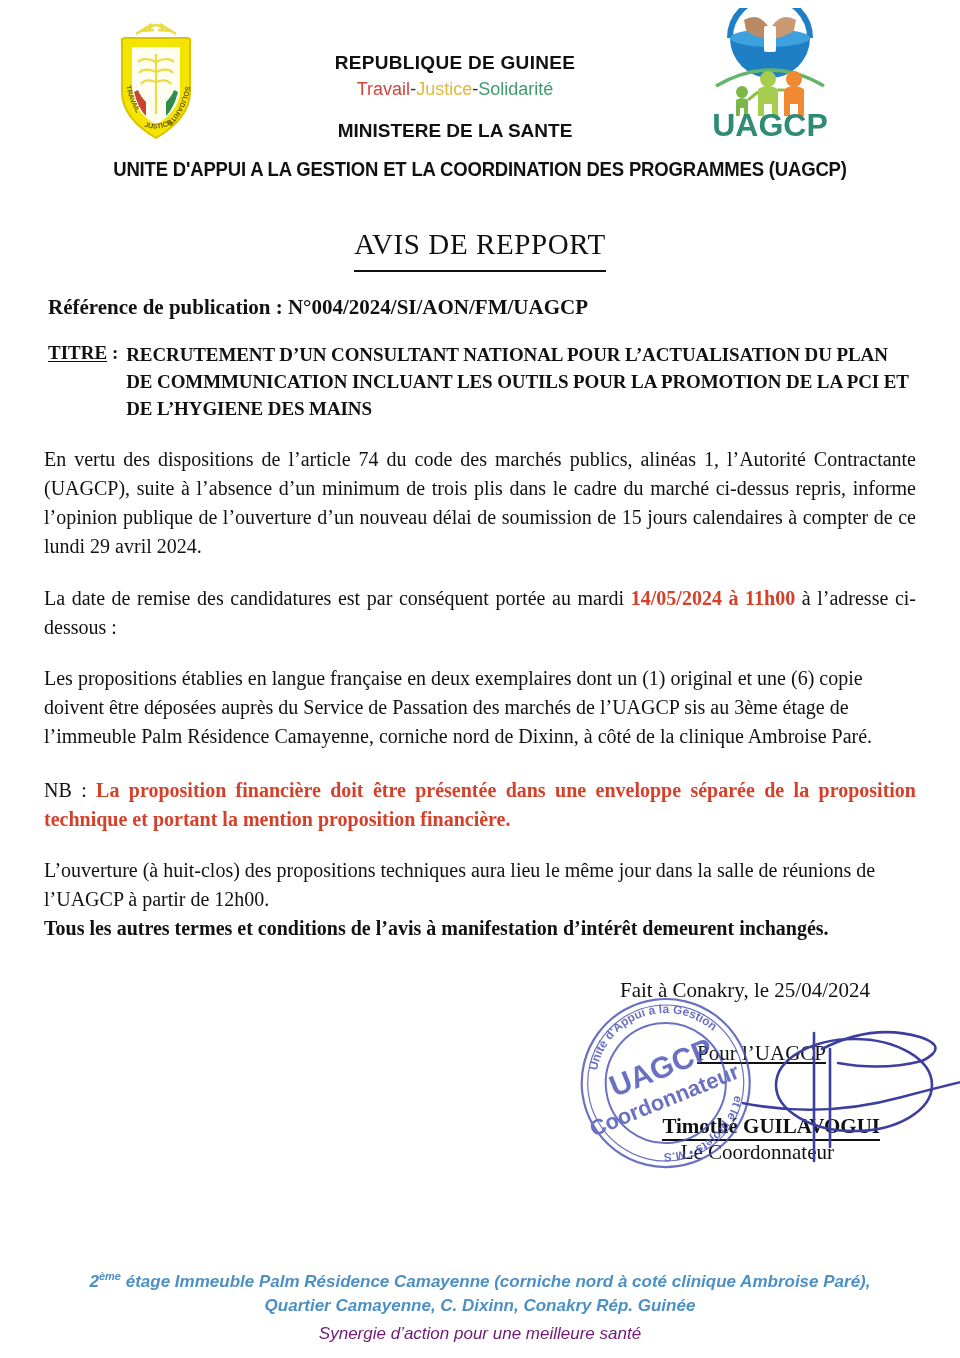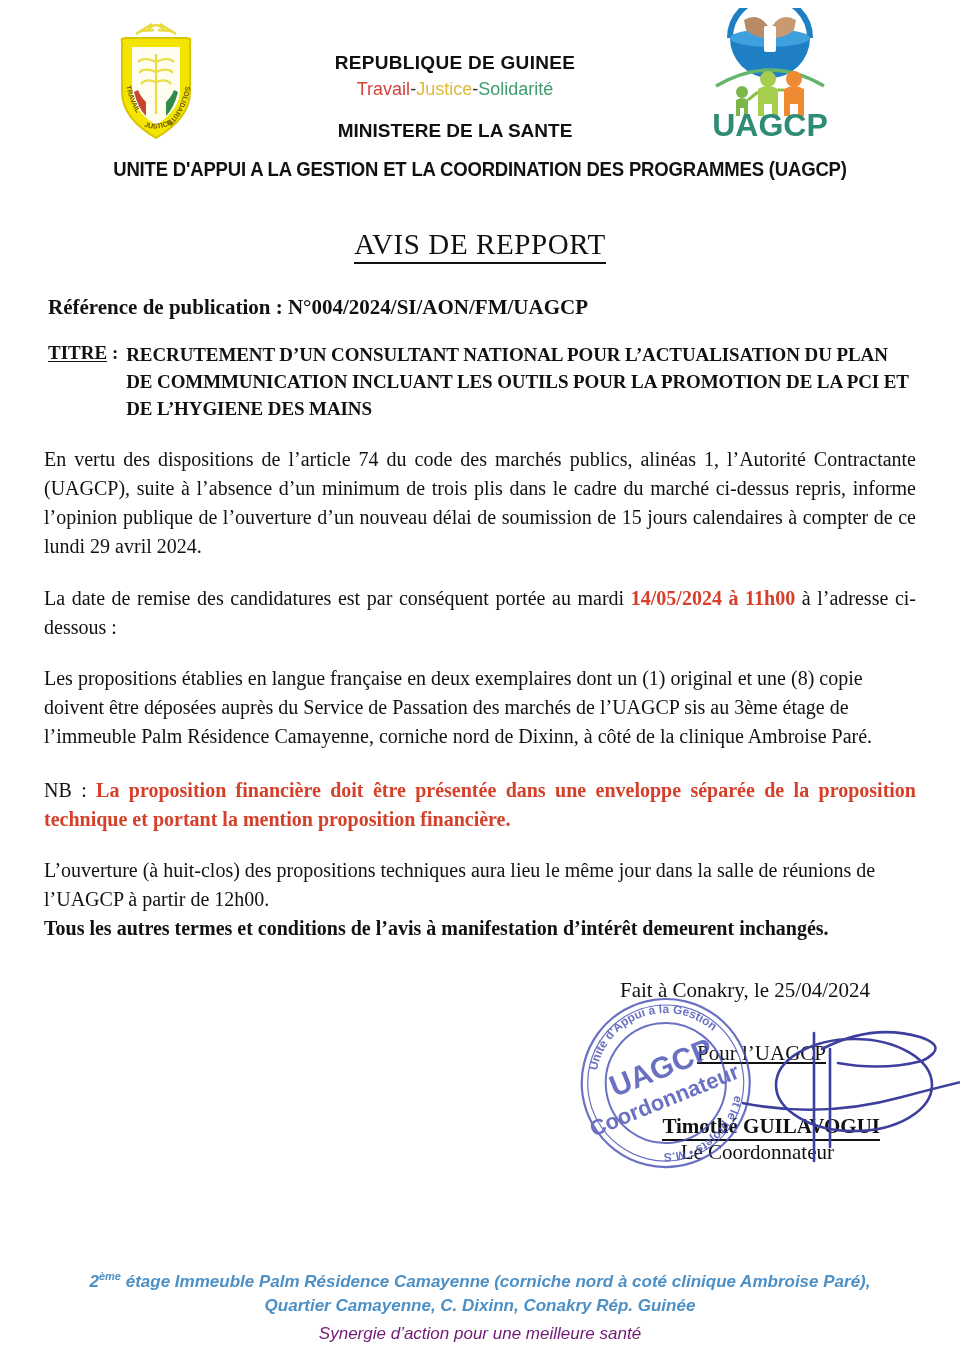--- a/index.html
+++ b/index.html
@@ -88,21 +88,21 @@
   }
   .doc-title {
     text-align: center;
     font-size: 29px;
     letter-spacing: .6px;
     margin-top: 28px;
     color: #111;
   }
   .doc-title span {
     border-bottom: 2.2px solid #111;
-    padding-bottom: 2px;
+    padding-bottom: 10px;
     text-align: center;
   }
   .ref-line {
     font-weight: bold;
     font-size: 21px;
     margin-top: 34px;
     margin-left: 6px;
     color: #111;
   }
   .titre-block {
@@ -317,21 +317,21 @@
 
   <div class="titre-block">
     <div class="titre-label"><u>TITRE</u><span> :</span></div>
     <div class="titre-text">RECRUTEMENT D’UN CONSULTANT NATIONAL POUR L’ACTUALISATION DU PLAN DE COMMMUNICATION INCLUANT LES OUTILS POUR LA PROMOTION DE LA PCI ET DE L’HYGIENE DES MAINS</div>
   </div>
 
   <p class="para">En vertu des dispositions de l’article 74 du code des marchés publics, alinéas 1, l’Autorité Contractante (UAGCP), suite à l’absence d’un minimum de trois plis dans le cadre du marché ci-dessus repris, informe l’opinion publique de l’ouverture d’un nouveau délai de soumission de 15 jours calendaires à compter de ce lundi 29 avril 2024.</p>
 
   <p class="para"><span>La date de remise des candidatures est par conséquent portée au mardi </span><span class="red">14/05/2024 à 11h00</span><span> à l’adresse ci-dessous :</span></p>
 
-  <p class="para nojust">Les propositions établies en langue française en deux exemplaires dont un (1) original et une (8) copie doivent être déposées auprès du Service de Passation des marchés de l’UAGCP sis au 3ème étage de l’immeuble Palm Résidence Camayenne, corniche nord de Dixinn, à côté de la clinique Ambroise Paré.</p>
+  <p class="para nojust">Les propositions établies en langue française en deux exemplaires dont un (1) original et une (6) copie doivent être déposées auprès du Service de Passation des marchés de l’UAGCP sis au 3ème étage de l’immeuble Palm Résidence Camayenne, corniche nord de Dixinn, à côté de la clinique Ambroise Paré.</p>
 
   <p class="nb-para"><span class="nb-label">NB : </span><span class="nb-body">La proposition financière doit être présentée dans une enveloppe séparée de la proposition technique et portant la mention proposition financière.</span></p>
 
   <p class="para nojust">L’ouverture (à huit-clos) des propositions techniques aura lieu le même jour dans la salle de réunions de l’UAGCP à partir de 12h00.</p>
 
   <div class="bold-line">Tous les autres termes et conditions de l’avis à manifestation d’intérêt demeurent inchangés.</div>
 
   <div class="sig-zone">
 
     <div class="place-date">Fait à Conakry, le 25/04/2024</div>

